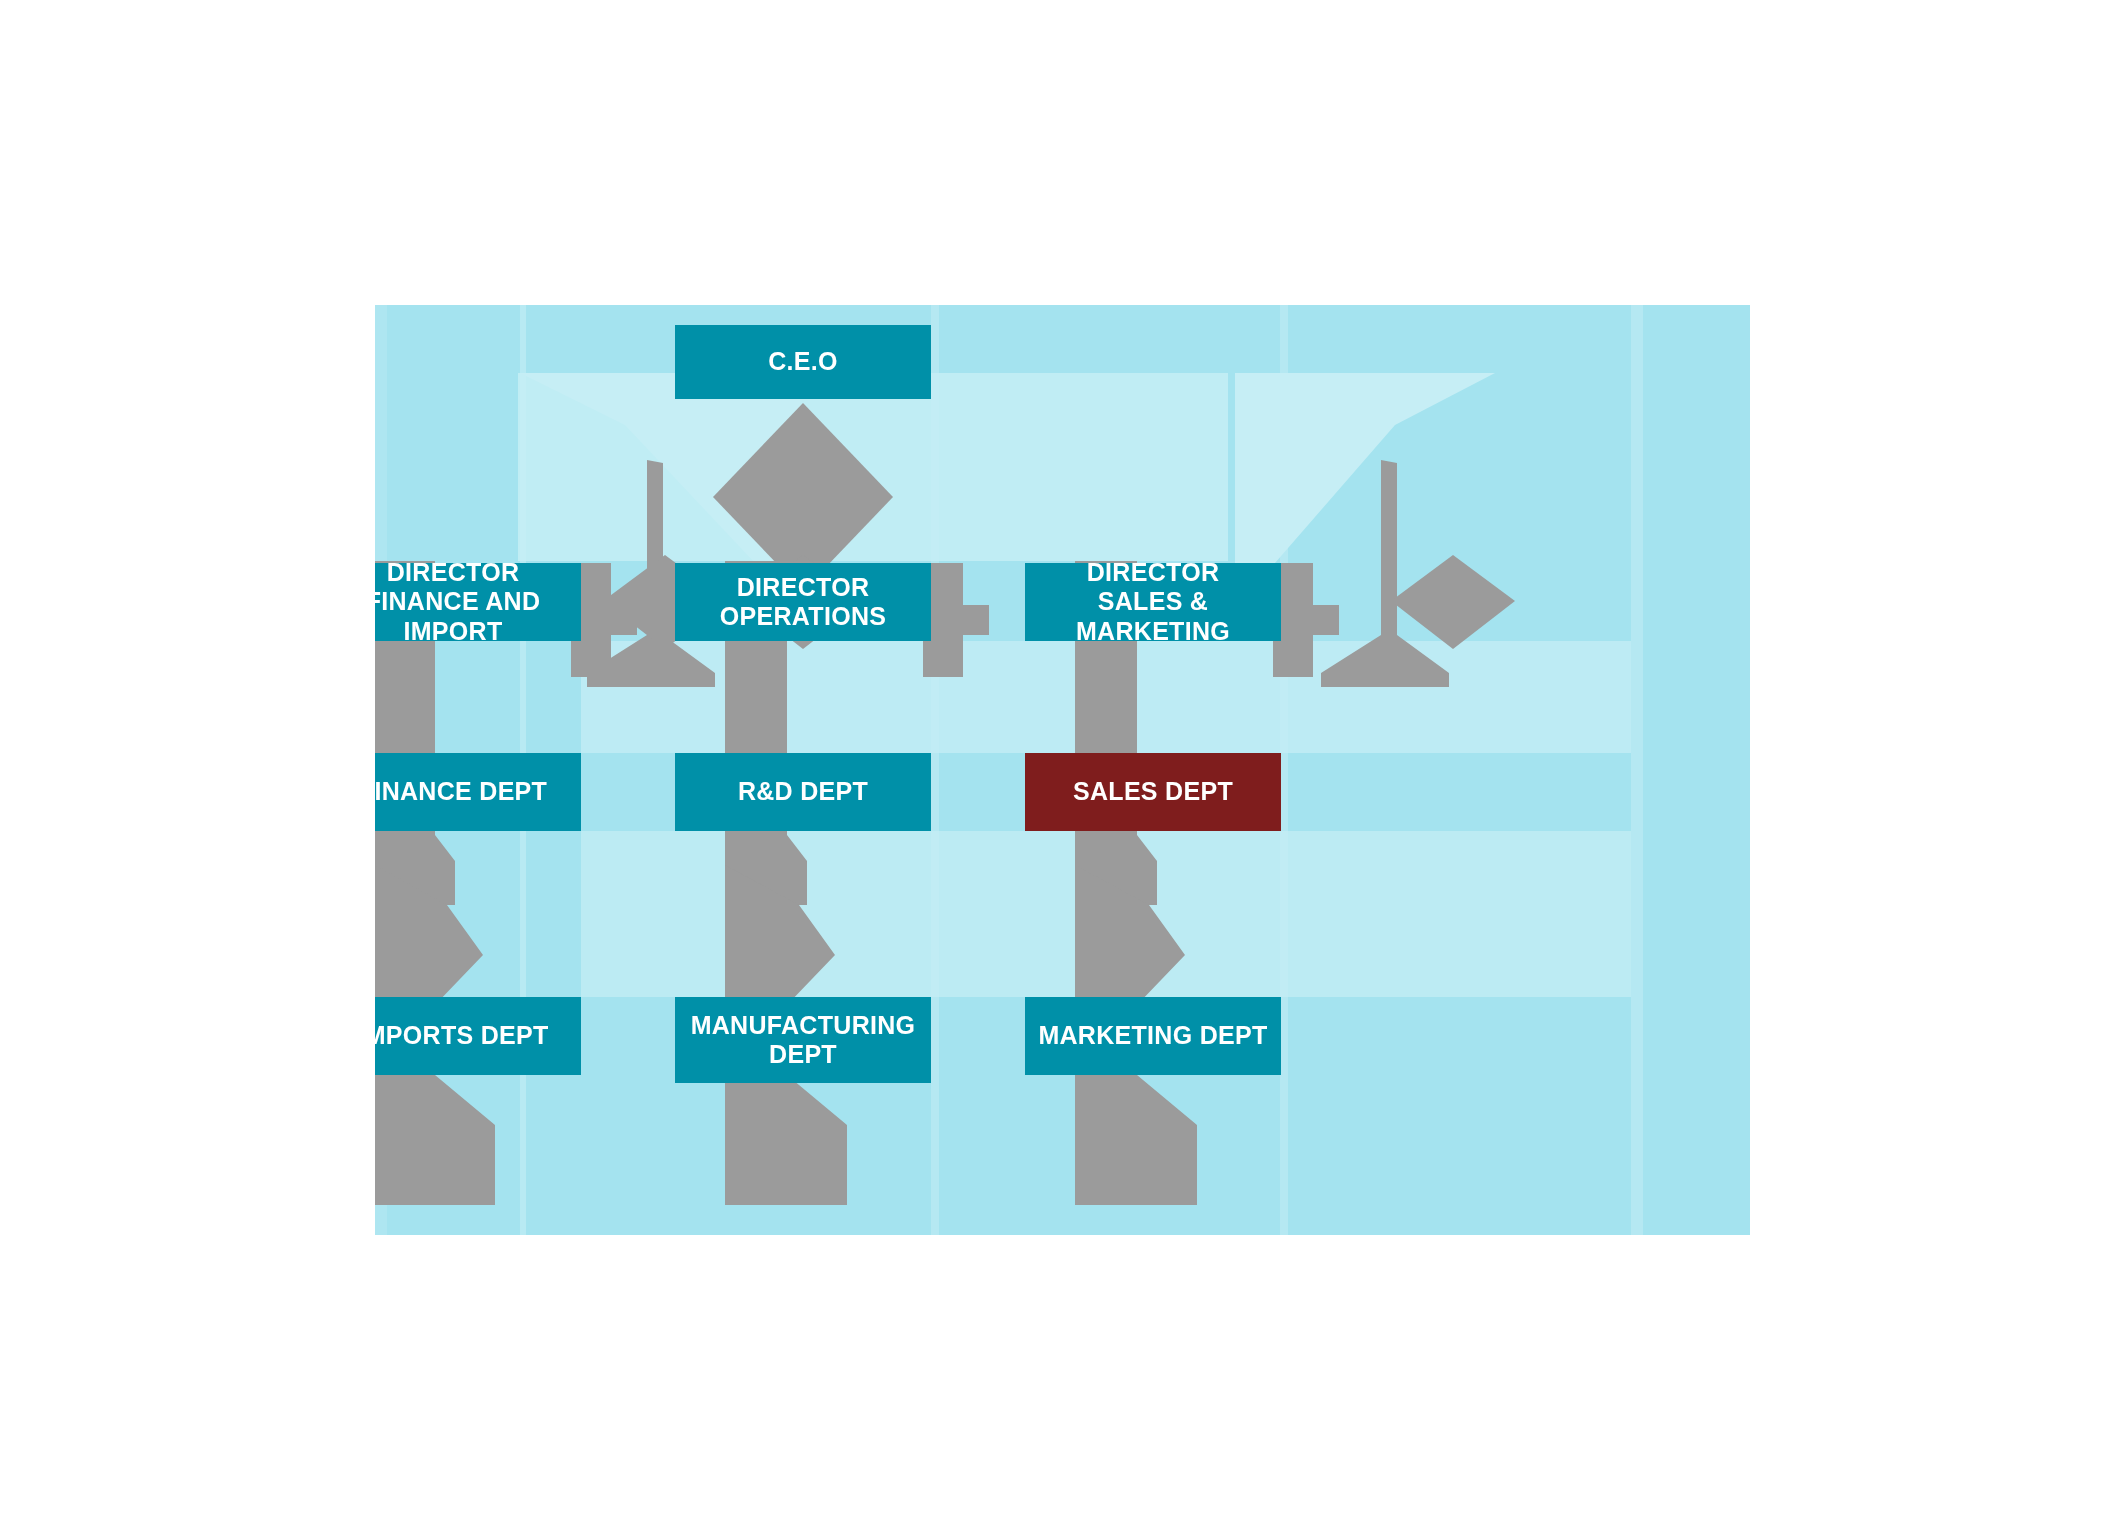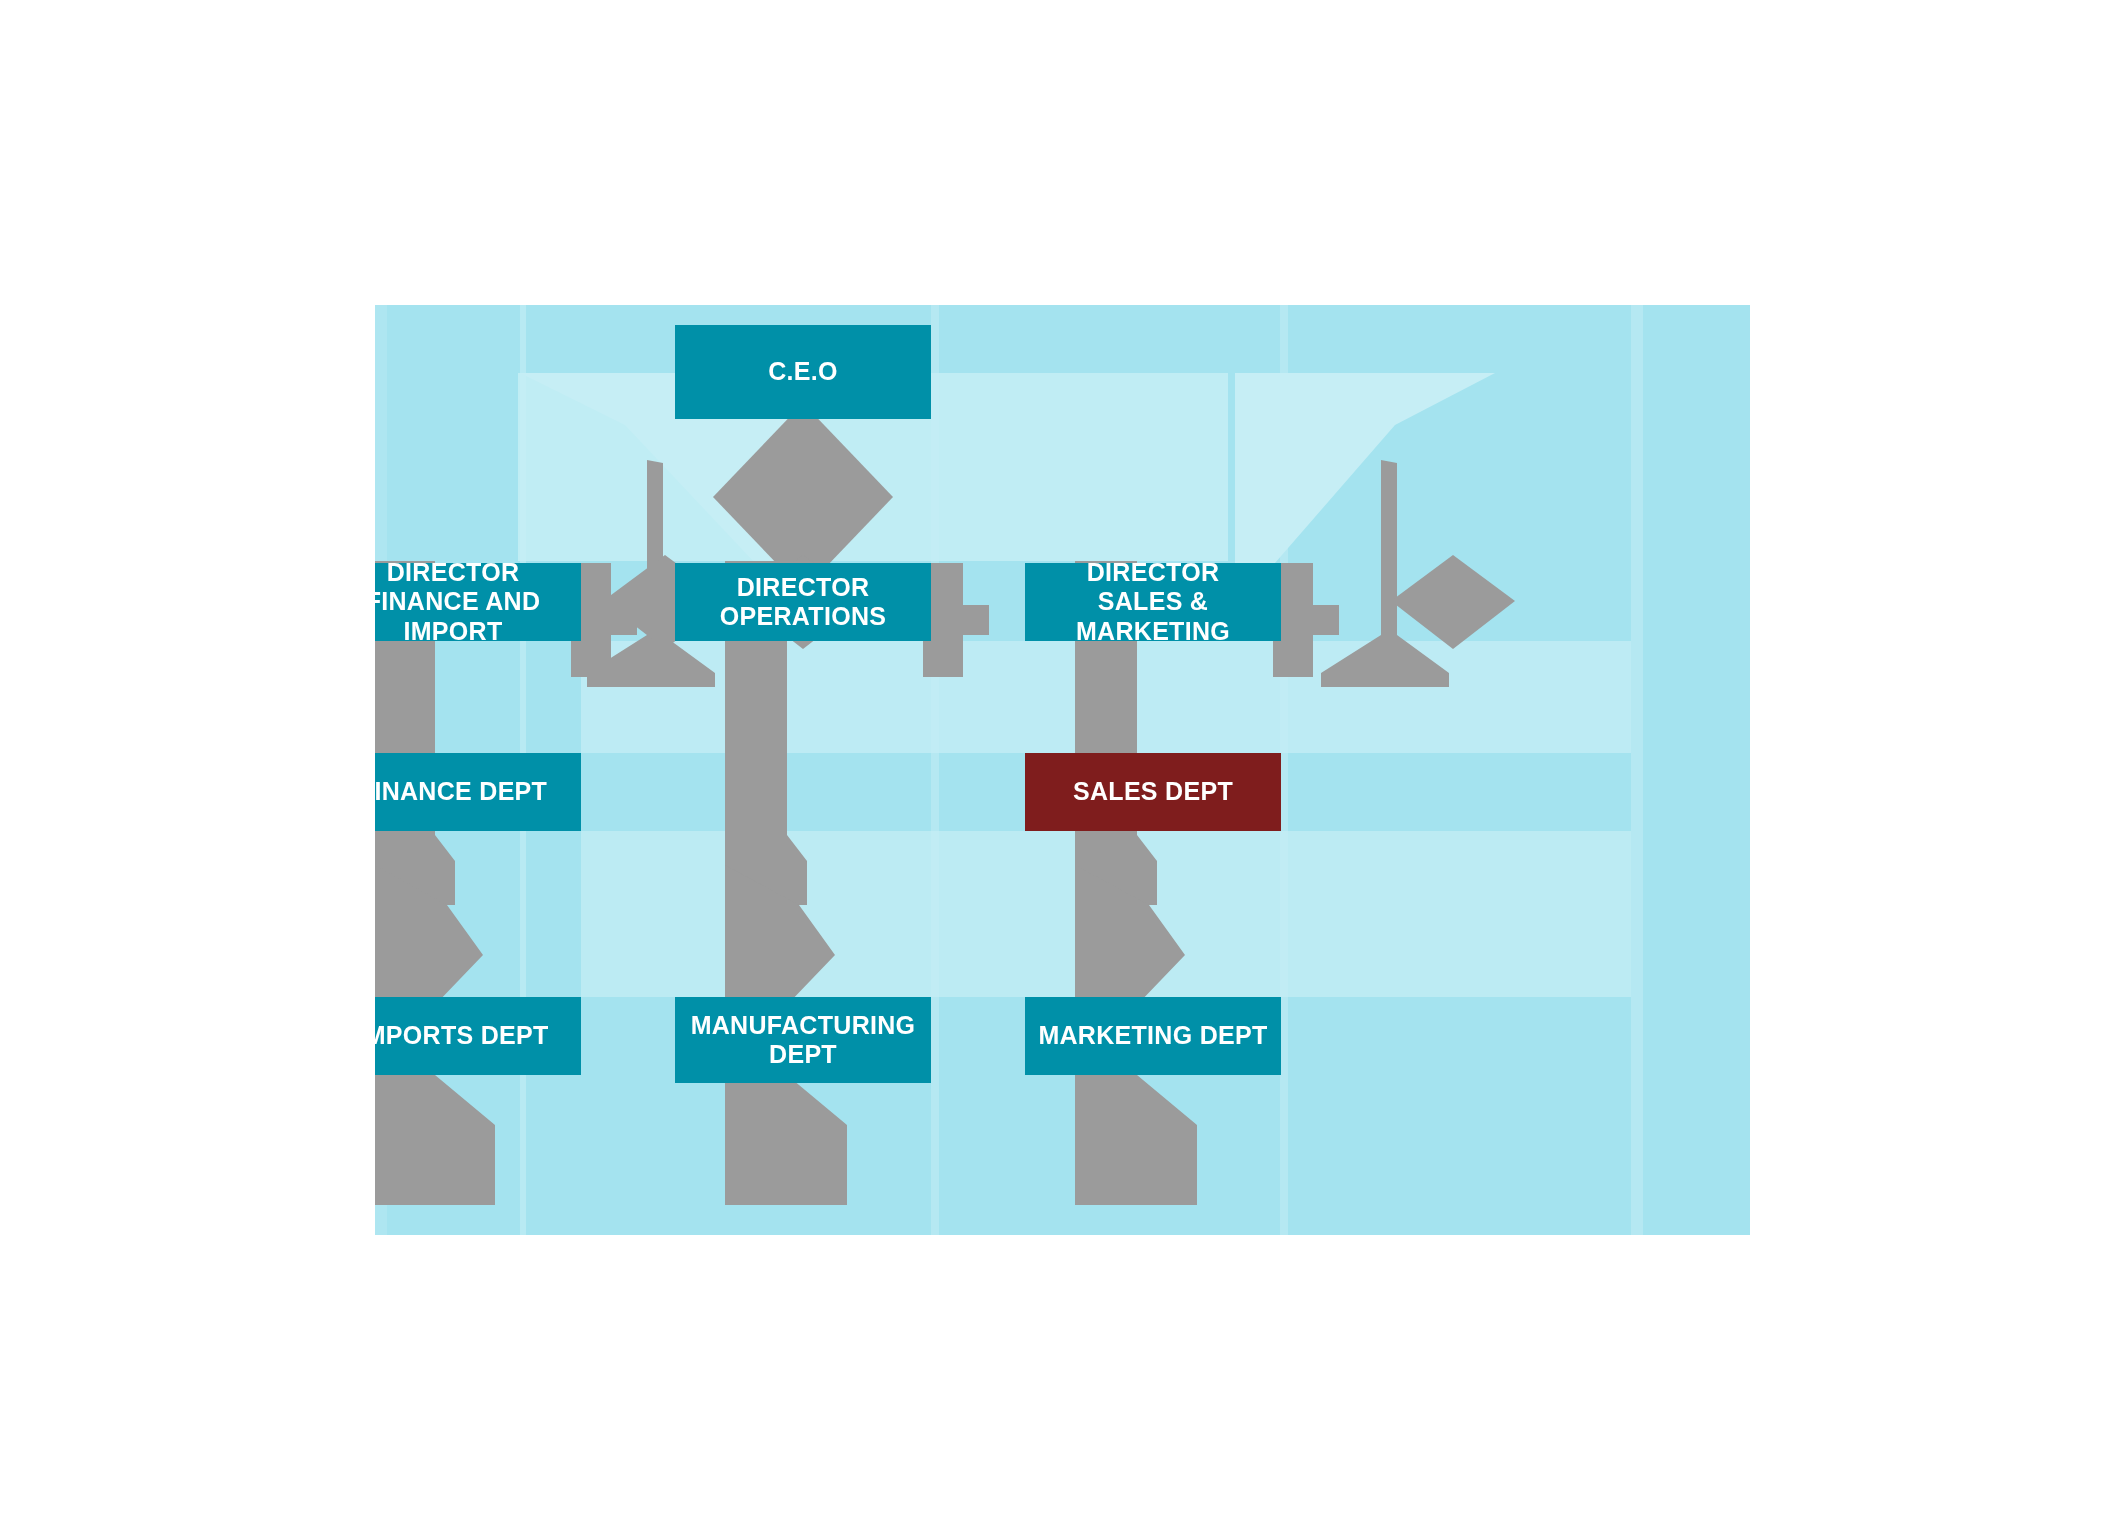--- a/index.html
+++ b/index.html
@@ -54,21 +54,21 @@
     text-align: center;
     font-weight: bold;
     letter-spacing: .3px;
     line-height: 1.18;
     box-sizing: border-box;
     padding: 4px 10px;
     z-index: 6;
   }
   .node .lbl { display: block; white-space: pre-line; }
 
-  .n-ceo   { left: 300px; top: 20px;  width: 256px; height: 94px;  font-size: 25px; }
+  .n-ceo   { left: 300px; top: 20px;  width: 256px; height: 74px;  font-size: 25px; }
 
   .n-dir-l { left: -50px; top: 258px; width: 256px; height: 78px;  font-size: 25px; }
   .n-dir-c { left: 300px; top: 258px; width: 256px; height: 78px;  font-size: 25px; }
   .n-dir-r { left: 650px; top: 258px; width: 256px; height: 78px;  font-size: 25px; }
 
   .n-dep-l { left: -50px; top: 448px; width: 256px; height: 78px;  font-size: 25px; }
   .n-dep-c { left: 300px; top: 448px; width: 256px; height: 78px;  font-size: 25px; }
   .n-dep-r { left: 650px; top: 448px; width: 256px; height: 78px;  font-size: 25px; }
 
   .n-bot-l { left: -50px; top: 692px; width: 256px; height: 78px;  font-size: 25px; }
@@ -148,20 +148,23 @@
 OPERATIONS</span>
     </div>
     <div class="node n-dir-r" style="left: 650px; background: rgb(0, 144, 168); color: rgb(255, 255, 255);">
       <span class="lbl">DIRECTOR
 SALES &amp; MARKETING</span>
     </div>
 
     <div class="node n-dep-l" style="left: -50px; background: rgb(0, 144, 168); color: rgb(255, 255, 255);">
       <span class="lbl">FINANCE DEPT</span>
     </div>
+    <div class="node n-dep-c" style="left: 300px; background: rgb(0, 144, 168); color: rgb(255, 255, 255);">
+      <span class="lbl">R&amp;D DEPT</span>
+    </div>
     <div class="node n-dep-r" style="left: 650px; background: #7f1d1d; color: rgb(255, 255, 255);">
       <span class="lbl">SALES DEPT</span>
     </div>
 
     <div class="node n-bot-l" style="left: -50px; background: rgb(0, 144, 168); color: rgb(255, 255, 255);">
       <span class="lbl">IMPORTS DEPT</span>
     </div>
     <div class="node n-bot-c" style="left: 300px; background: rgb(0, 144, 168); color: rgb(255, 255, 255);">
       <span class="lbl">MANUFACTURING
 DEPT</span>

